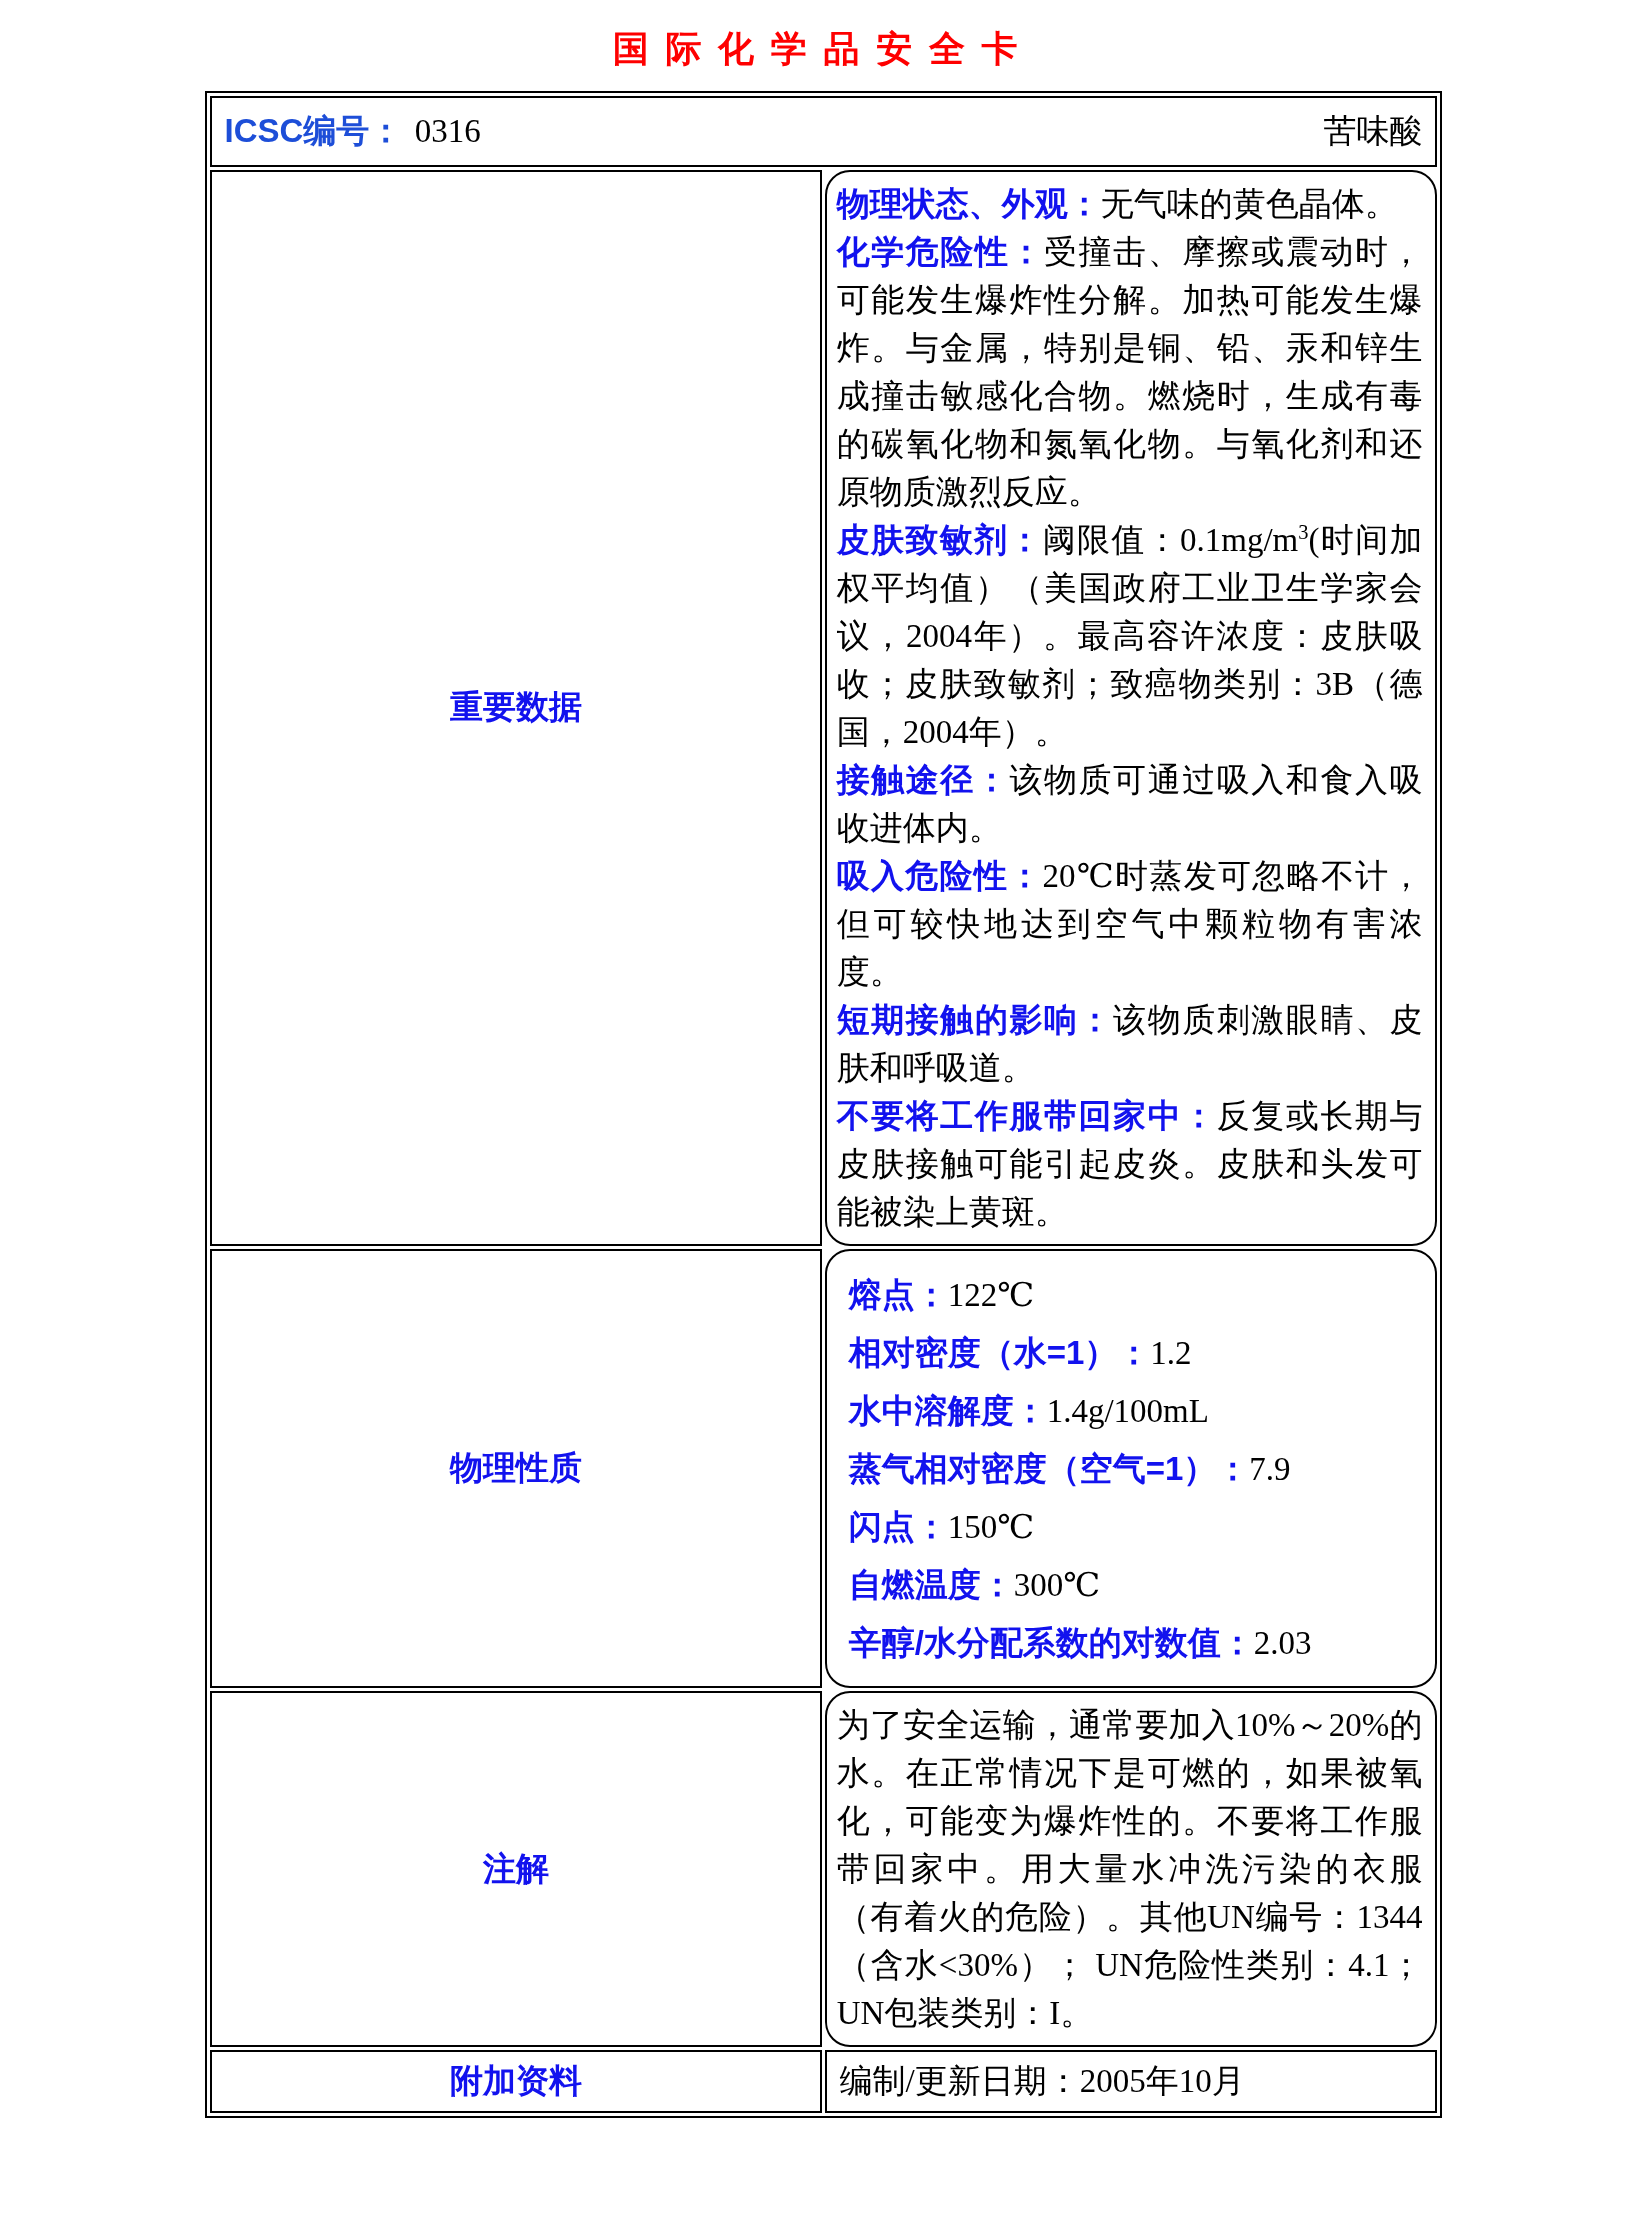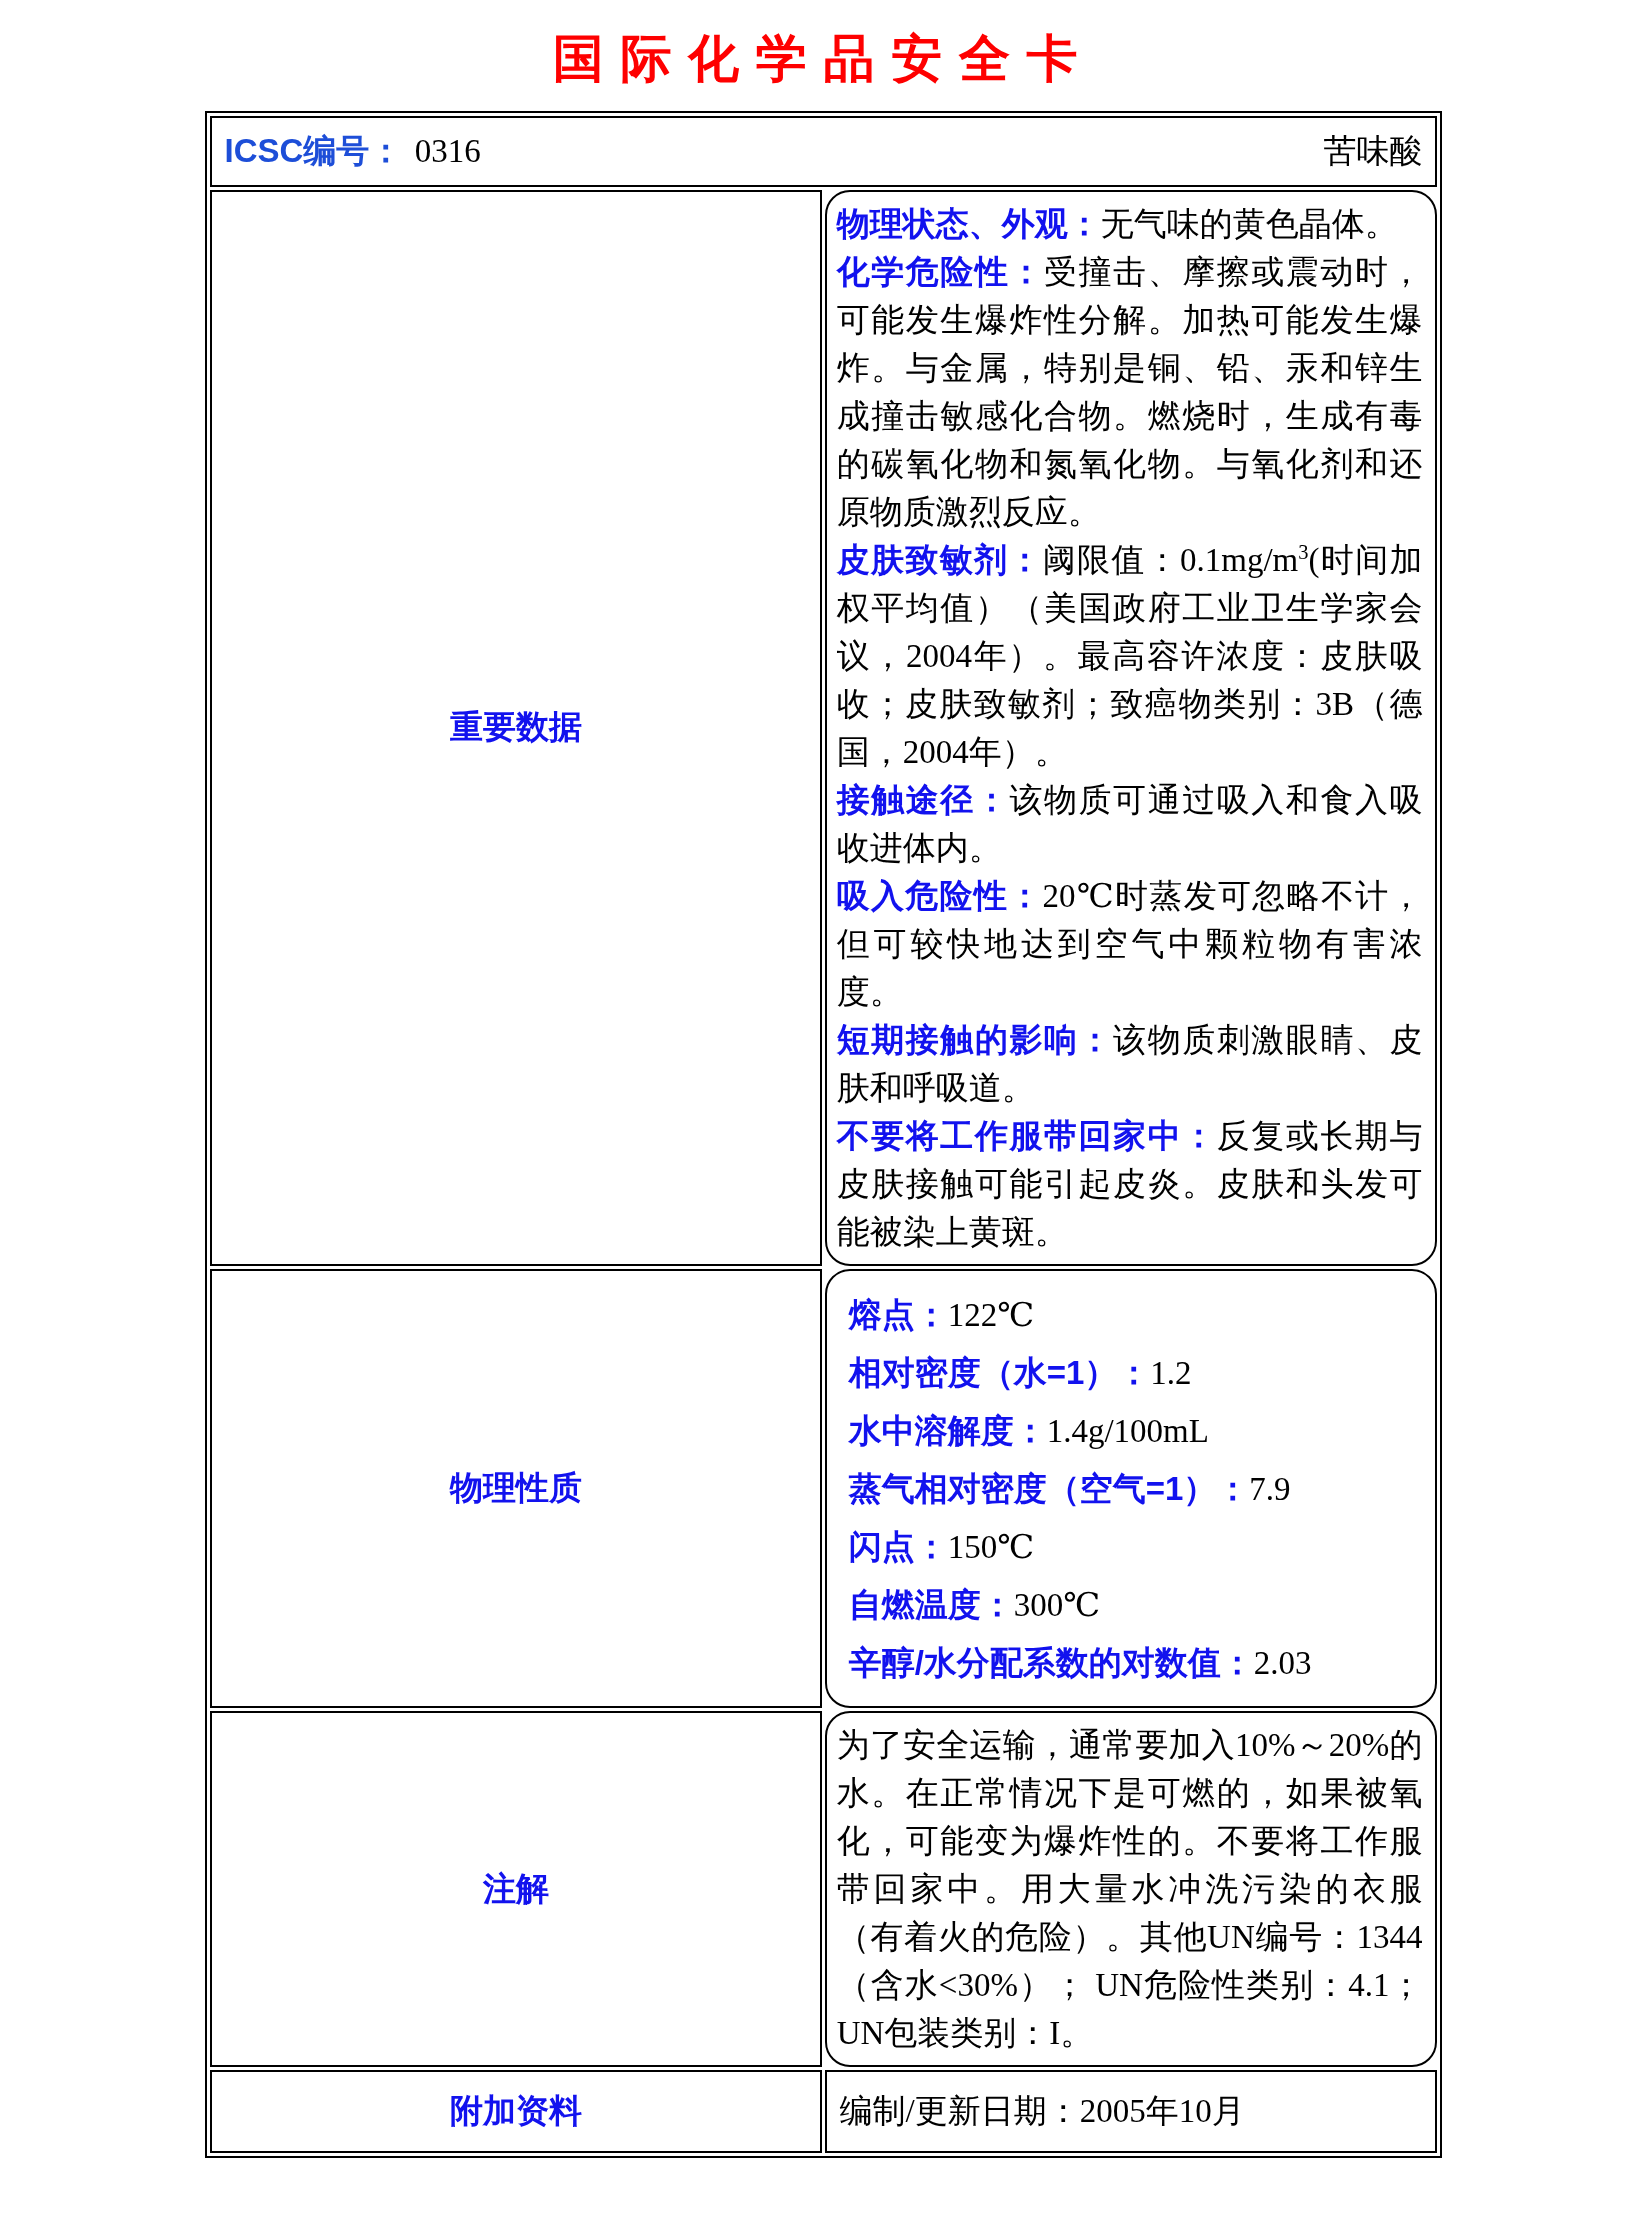--- a/index.html
+++ b/index.html
@@ -2,33 +2,33 @@
 <html style="font-size:11px"><head>
 <meta charset="utf-8">
 <style>
   html,body{margin:0;padding:0;}
   body{
     width:1647px;height:2216px;background:#ffffff;position:relative;
     font-family:"Liberation Serif","DejaVu Serif",serif;color:#000;
   }
   .title{
     margin:25px 0 16.7px 0;text-align:center;color:#fe0000;
-    font-size:51px;font-weight:bold;letter-spacing:16.7px;
+    font-size:36px;font-weight:bold;letter-spacing:16.7px;
     font-family:"DejaVu Serif","Liberation Serif",serif;
   }
   table.card{
     width:1237px;margin:0 auto;background:#fff;
     border-collapse:separate;border-spacing:3.5px;border:2.8px solid #000;
     table-layout:fixed;
   }
   td{border:2.1px solid #000;background:#fff;}
   td.rowlabel{
     width:161px;text-align:center;vertical-align:middle;
     font-family:"Liberation Sans","DejaVu Sans",sans-serif;
-    font-weight:bold;font-size:33px;color:#1212ee;padding:17px;
+    font-weight:bold;font-size:33px;color:#1212ee;padding:7px;
   }
   td.content{
     padding:8.3px 12.5px 8.3px 9.7px;font-size:33px;line-height:48px;
     vertical-align:top;text-align:justify;border-radius:25px;
   }
   td.content p{margin:0;}
   .inlabel{
     font-family:"Liberation Sans","DejaVu Sans",sans-serif;
     font-weight:bold;color:#1212ee;
   }

